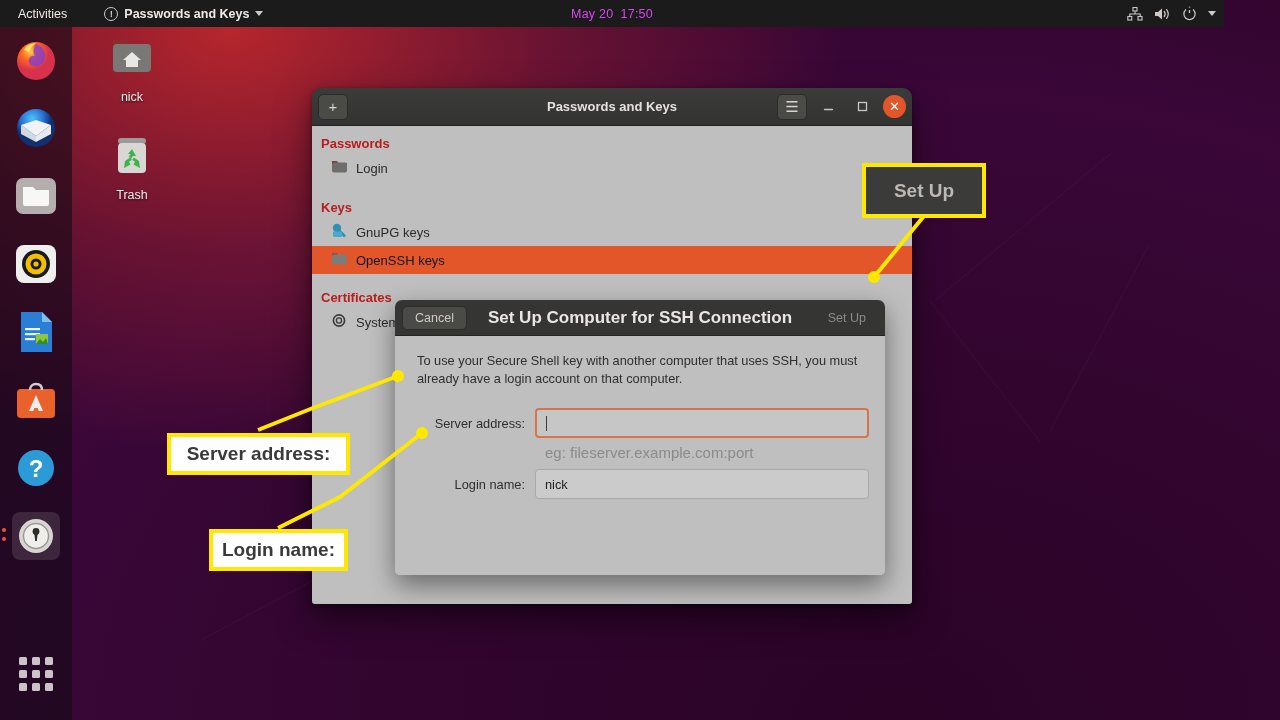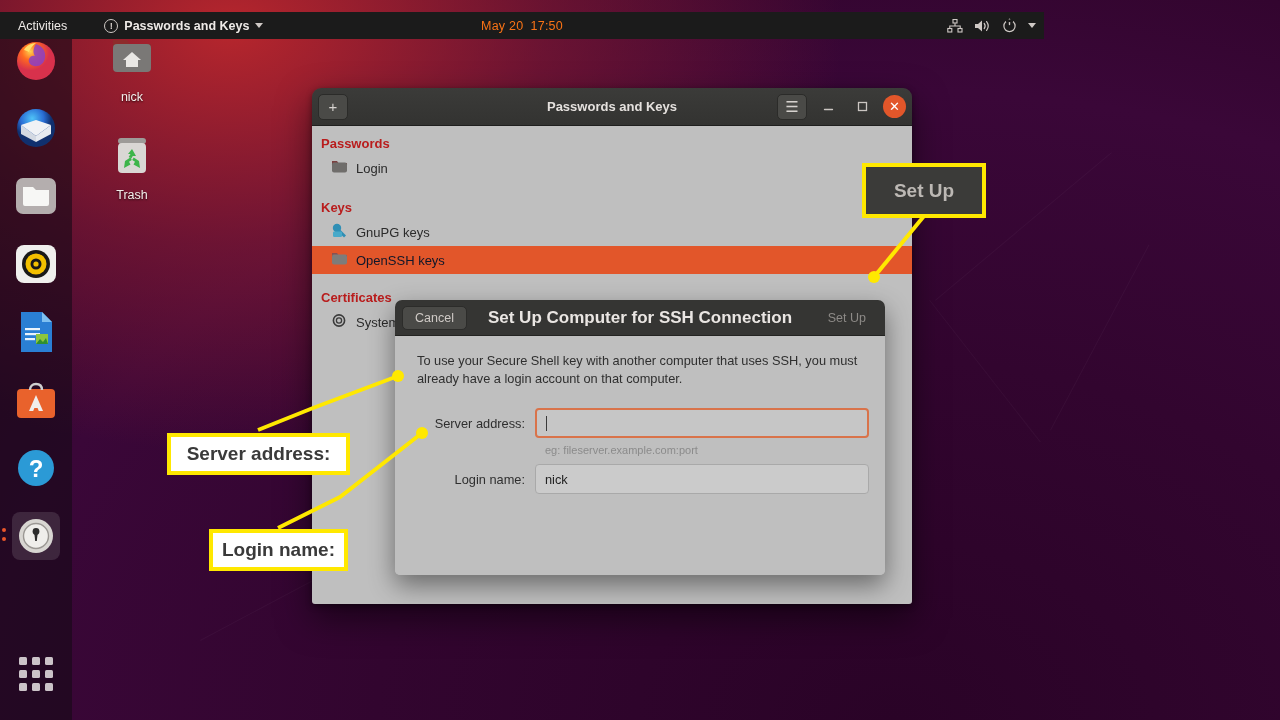--- a/index.html
+++ b/index.html
@@ -12,34 +12,34 @@
     background:
       radial-gradient(ellipse 900px 620px at 18% 4%, rgba(190,40,45,0.95) 0%, rgba(150,30,50,0.55) 35%, rgba(90,15,55,0.0) 68%),
       radial-gradient(ellipse 1300px 900px at 70% 100%, #2a0327 0%, #32052f 40%, #3a0738 70%, #2c0326 100%),
       linear-gradient(160deg, #a8202f 0%, #8b1a3c 18%, #5c1044 42%, #3c0838 65%, #2a0426 100%);
   }
   
   .wall-line { position: absolute; background: rgba(255,255,255,0.035); transform-origin: 0 0; }
 
   
   #topbar {
-    position: absolute; top: 0; left: 0; width: 1044px; height: 27px;
+    position: absolute; top: 0; left: 0; width: 1224px; height: 27px;
     background: #1b1b1b; color: #e6e2df; display: flex; align-items: center;
-    font-size: 12.5px; z-index: 50; margin-top: 12px;
+    font-size: 12.5px; z-index: 50;
   }
   .tb-activities { margin-left: 10px; padding: 3px 8px; border-radius: 4px; font-size: 12.5px; color:#eeeae7; }
   .tb-app { display: flex; align-items: center; gap: 6px; margin-left: 22px; padding: 3px 7px; border-radius: 4px; }
   .tb-app-name { font-weight: 600; font-size: 12.5px; color:#eeeae7; }
   .app-ico {
     width: 14px; height: 14px; border-radius: 50%;
     border: 1.3px solid #cfc9c5; display: inline-flex; align-items: center;
     justify-content: center; font-size: 9.5px; font-weight: 700; line-height: 1; color: #cfc9c5;
   }
   .caret-down { width: 0; height: 0; border-left: 4.5px solid transparent; border-right: 4.5px solid transparent; border-top: 5px solid #cfc9c5; }
-  .tb-clock { position: absolute; left: 50%; transform: translateX(-50%); font-size: 12.5px; color: #f97316; white-space: pre; letter-spacing: .2px;}
+  .tb-clock { position: absolute; left: 50%; transform: translateX(-50%); font-size: 12.5px; color: #d946ef; white-space: pre; letter-spacing: .2px;}
   .tb-right { position: absolute; right: 8px; display: flex; align-items: center; gap: 11px; }
   .tb-right svg { display: block; }
 
   
   #dock {
     position: absolute; left: 0; top: 27px; width: 72px; height: 693px;
     background: rgba(23,10,22,0.62); z-index: 40;
     display: flex; flex-direction: column; align-items: center; padding-top: 9px;
   }
   .dock-item { position: relative; width: 48px; height: 48px; margin-bottom: 20px; border-radius: 8px; }
@@ -103,21 +103,21 @@
   .dlg-btn.primary { color: #8d8a87; }
   .dlg-title { position: absolute; left: 0; right: 0; text-align: center; font-size: 17px; font-weight: 700; color: #eae6e3; pointer-events:none; }
   #dlg-body { background: #bfbfbf; height: 251px; padding: 16px 16px 0 22px; }
   .dlg-desc { font-size: 12.8px; color: #2f2f2f; line-height: 1.42; max-width: 450px; }
   .form-row { display: flex; align-items: center; margin-top: 20px; }
   .form-label { font-size: 12.8px; color: #2f2f2f; width: 118px; text-align: right; padding-right: 10px; }
   .field { flex: 1; height: 30px; border-radius: 4px; background: #cbcbcb; border: 1px solid #a9a9a9;
            display: flex; align-items: center; padding: 0 9px; font-size: 12.8px; color: #222; }
   .field.focused { border: 2px solid #d9734a; background: #c6c6c6; }
   .caret { display:inline-block; width: 1px; height: 15px; background: #3a3a3a; }
-  .hint { font-size: 11px; color: #8b8b8b; margin: 6px 0 0 128px; }
+  .hint { font-size: 15px; color: #8b8b8b; margin: 6px 0 0 128px; }
 
   
   .callout {
     position: absolute; z-index: 60; background: #fff; border: 4px solid #ffe800;
     display: flex; align-items: center; justify-content: center;
     color: #3a3a3a; font-weight: 600; white-space: nowrap;
   }
   .callout.dark { background: #3b3b39; color: #bcb8b4; }
   #anno-svg { position: absolute; inset: 0; width: 1280px; height: 720px; z-index: 55; pointer-events: none; }
 </style>

